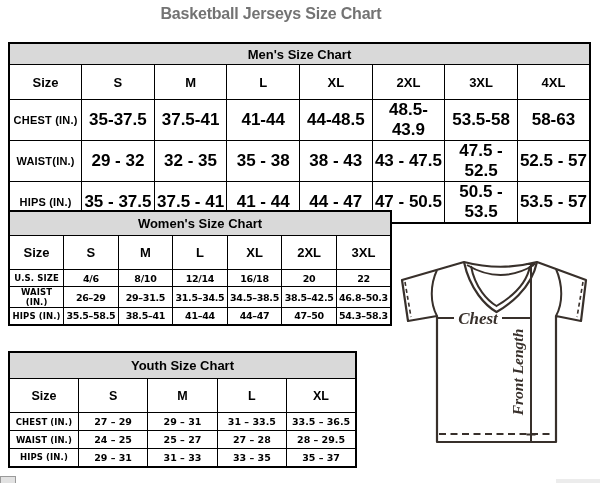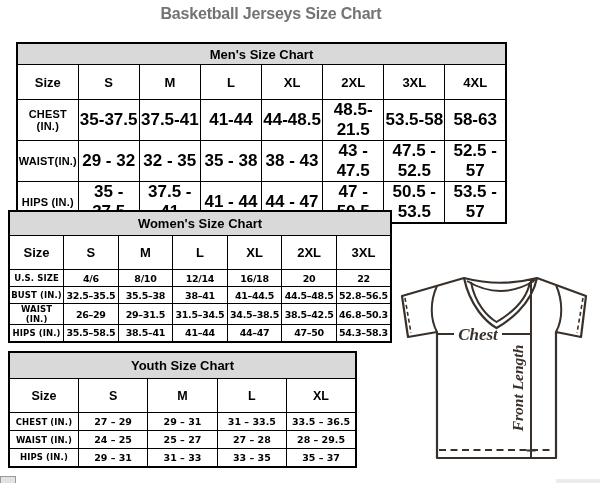--- a/index.html
+++ b/index.html
@@ -10,21 +10,21 @@
   .page-title{
     position:absolute;top:5px;left:0;width:542px;text-align:center;
     font-size:16px;font-weight:bold;color:#737373;letter-spacing:-0.2px;
   }
   table{border-collapse:collapse;table-layout:fixed;position:absolute;background:#fff;}
   table{border:2px solid #000;}
   th,td{border:1px solid #000;text-align:center;vertical-align:middle;font-weight:bold;padding:0;color:#000;overflow:hidden;}
   tr.caption-row th{background:#d9d9d9;}
 
   
-  .mens{left:16px;top:42px;width:491px;}
+  .mens{left:8px;top:42px;width:583px;}
   .mens tr.caption-row th{height:20px;font-size:13px;}
   .mens tr.cols-row th{height:34px;font-size:13px;}
   .mens tbody tr{height:33px;}
   .mens tbody th{font-size:11px;letter-spacing:0.2px;}
   .mens tbody td{font-size:17px;}
 
   
   .womens{left:8px;top:210px;width:384px;}
   .womens tr.caption-row th{height:23px;font-size:13px;}
   .womens tr.cols-row th{height:33px;font-size:13px;}
@@ -34,21 +34,21 @@
 
   
   .youth{left:8px;top:351px;width:349px;}
   .youth tr.caption-row th{height:25px;font-size:13px;margin-left:36px;}
   .youth tr.cols-row th{height:33px;font-size:12.5px;}
   .youth tbody tr{height:18px;}
   .youth tbody th{font-size:8.5px;font-family:"DejaVu Sans",sans-serif;letter-spacing:0.1px;}
   .youth tbody td{font-size:9.5px;font-family:"DejaVu Sans",sans-serif;}
 
   
-  .jersey-wrap{position:absolute;left:393px;top:266px;width:200px;height:200px;text-align:center;}
+  .jersey-wrap{position:absolute;left:393px;top:250px;width:200px;height:200px;text-align:center;}
   .jersey-wrap svg{display:block;}
   .diag-text{font-family:"Liberation Serif", serif;font-style:italic;font-weight:bold;fill:#38302b;}
 
   
   .artifact-bl{position:absolute;left:0;top:476px;width:14px;height:7px;background:#e2e2e2;border:1px solid #9a9a9a;}
   .artifact-br{position:absolute;left:556px;top:479px;width:44px;height:4px;background:#ececec;}
 </style>
 </head>
 <body>
 
@@ -70,21 +70,21 @@
         <th>4XL</th>
       </tr>
   </thead>
   <tbody>
       <tr>
         <th>CHEST (IN.)</th>
         <td>35-37.5</td>
         <td>37.5-41</td>
         <td>41-44</td>
         <td>44-48.5</td>
-        <td>48.5-21.5</td>
+        <td>48.5-43.9</td>
         <td>53.5-58</td>
         <td>58-63</td>
       </tr>
       <tr>
         <th>WAIST(IN.)</th>
         <td>29 - 32</td>
         <td>32 - 35</td>
         <td>35 - 38</td>
         <td>38 - 43</td>
         <td>43 - 47.5</td>
@@ -123,29 +123,20 @@
       <tr>
         <th>U.S. SIZE</th>
         <td>4/6</td>
         <td>8/10</td>
         <td>12/14</td>
         <td>16/18</td>
         <td>20</td>
         <td>22</td>
       </tr>
       <tr>
-        <th>BUST (IN.)</th>
-        <td>32.5–35.5</td>
-        <td>35.5–38</td>
-        <td>38–41</td>
-        <td>41–44.5</td>
-        <td>44.5–48.5</td>
-        <td>52.8–56.5</td>
-      </tr>
-      <tr>
         <th>WAIST (IN.)</th>
         <td>26–29</td>
         <td>29–31.5</td>
         <td>31.5–34.5</td>
         <td>34.5–38.5</td>
         <td>38.5–42.5</td>
         <td>46.8–50.3</td>
       </tr>
       <tr>
         <th>HIPS (IN.)</th>

